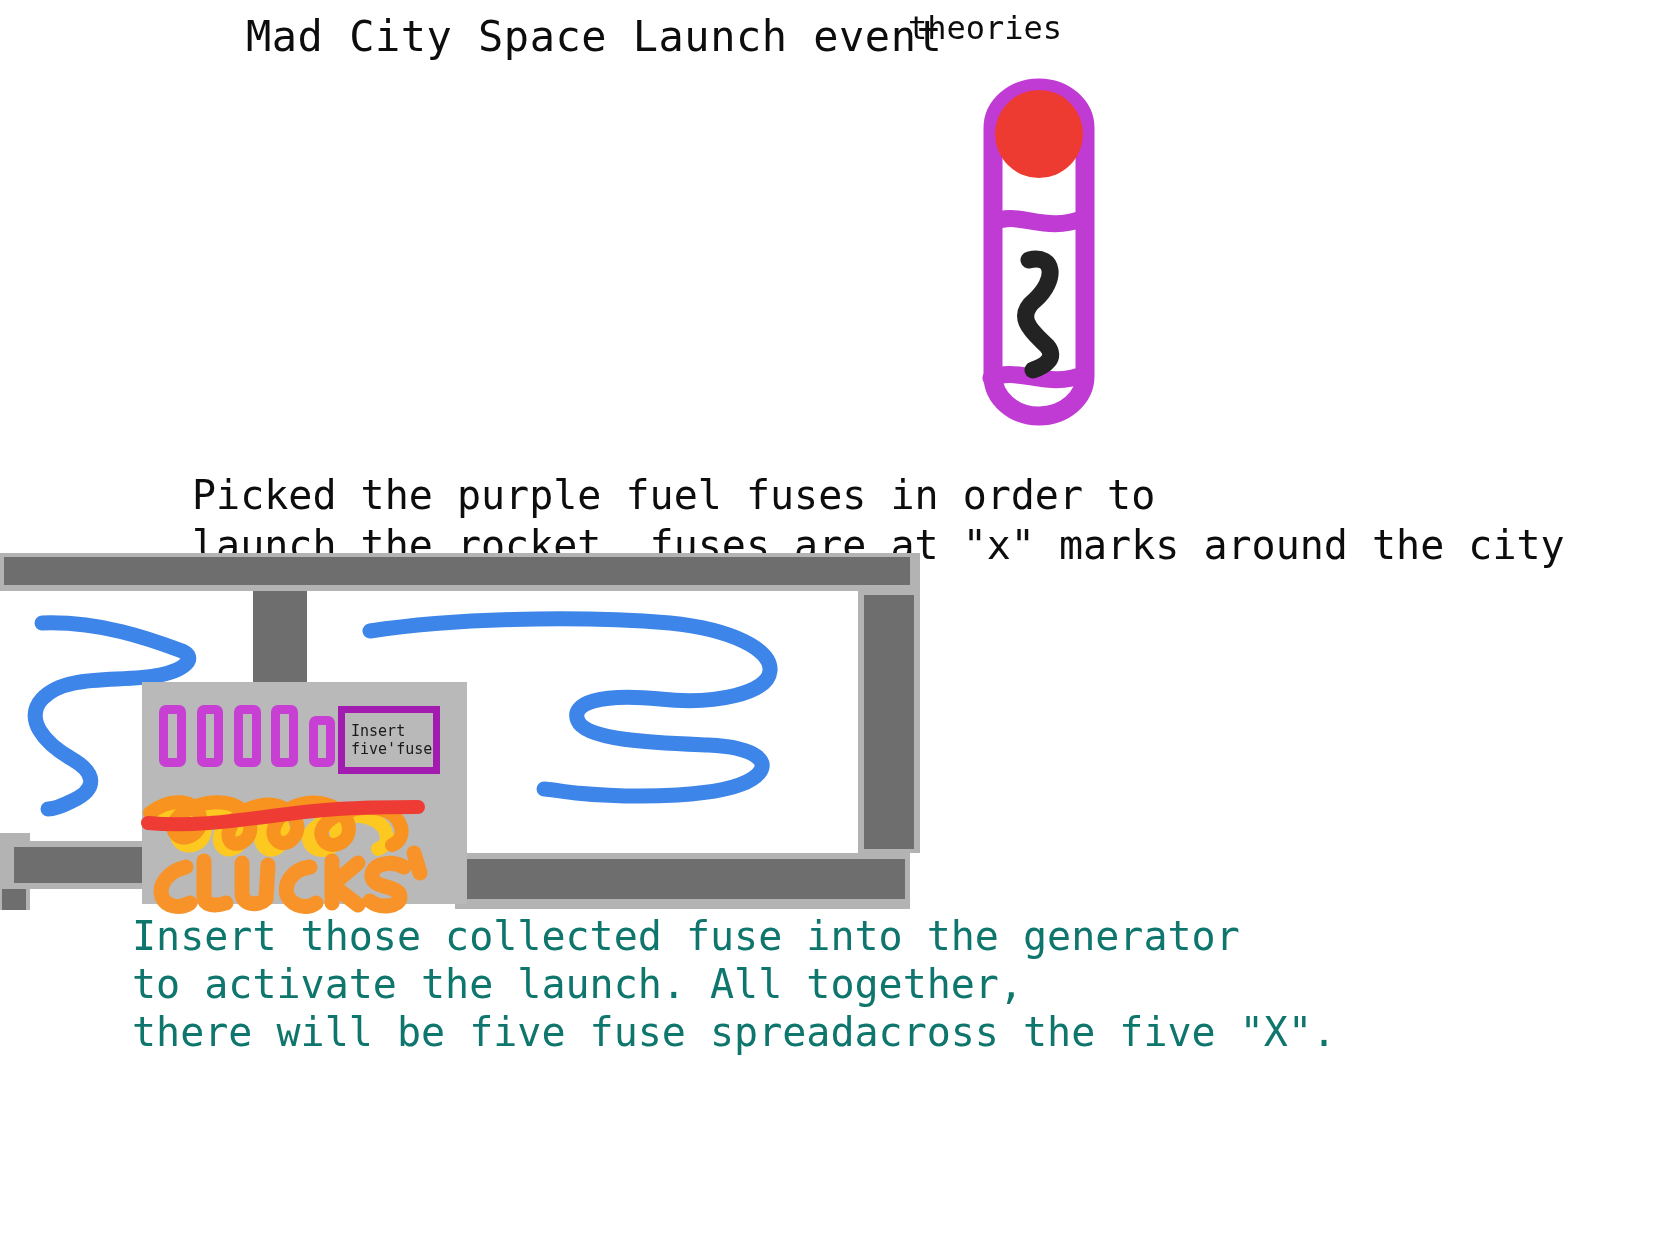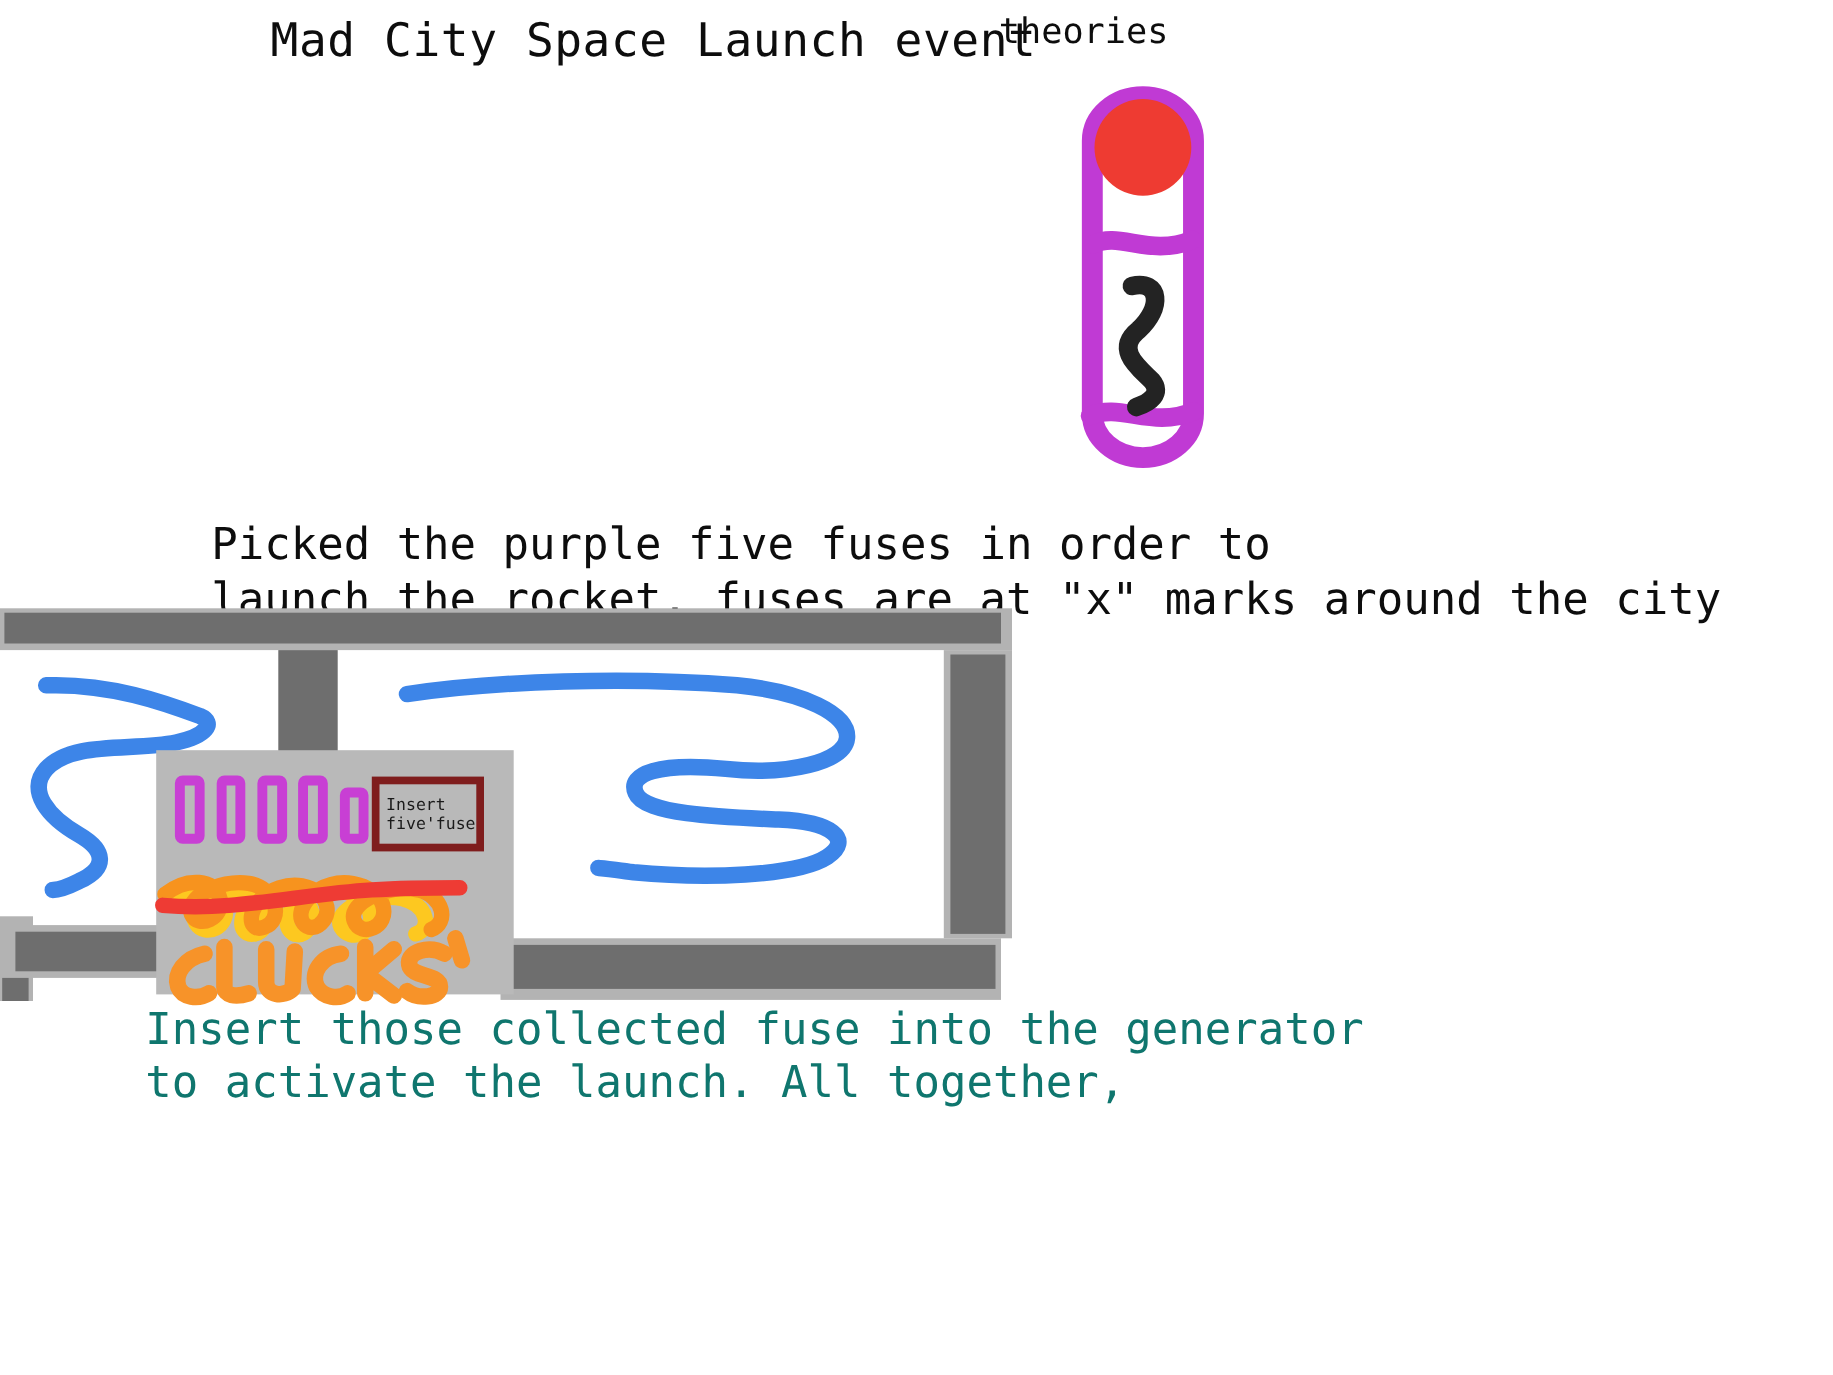--- a/index.html
+++ b/index.html
@@ -44,21 +44,21 @@
   }
   .slot{
     position:absolute;
     border:9px solid #c83fd4;
     border-radius:7px;
     background:#b9b9b9;
     box-sizing:border-box;
   }
   .insert-box{
     position:absolute;left:196px;top:24px;width:102px;height:68px;
-    border:7px solid #7f1d1d;
+    border:7px solid #a21caf;
     background:#b9b9b9;
     box-sizing:border-box;
     display:flex;align-items:center;justify-content:flex-start;
   }
   .insert-text{
     font-size:15px;line-height:18px;color:#1a1a1a;
     padding-left:6px;white-space:pre-line;
   }
   svg{display:block;overflow:visible;}
 </style>
@@ -79,21 +79,21 @@
 
       <path d="M11 144 C 35 132, 62 156, 101 140" fill="none" stroke="#c03ad4" stroke-width="17" stroke-linecap="round"></path>
 
       <path d="M8 300 C 36 288, 64 312, 102 296" fill="none" stroke="#c03ad4" stroke-width="17" stroke-linecap="round"></path>
 
       <path d="M46 182 C 72 176, 74 202, 52 222 C 30 240, 52 256, 64 268 C 74 280, 62 288, 50 292" fill="none" stroke="#232323" stroke-width="17" stroke-linecap="round" stroke-linejoin="round"></path>
     </svg>
   </div>
 
   <div class="para-mid">
-    <div>Picked the purple five fuses in order to</div>
+    <div>Picked the purple fuel fuses in order to</div>
     <div>launch the rocket, fuses are at "x" marks around the city</div>
   </div>
 
   <div class="building">
     <svg width="920" height="357" viewBox="0 0 920 357" aria-hidden="true">
 
       <rect x="0" y="0" width="920" height="38" fill="#b3b3b3"></rect>
 
       <rect x="4" y="4" width="906" height="28" fill="#6e6e6e"></rect>
 
@@ -162,15 +162,16 @@
         <path d="M262 80 C 248 72, 228 78, 230 90 C 232 102, 258 98, 258 110
                  C 258 120, 238 122, 228 114"></path>
         <path d="M272 66 L 278 86"></path>
       </g>
     </svg>
   </div>
 
   <div class="para-bottom">
     <div>Insert those collected fuse into the generator</div>
     <div>to activate the launch. All together,</div>
+    <div>there will be five fuse spreadacross the five "X".</div>
   </div>
 
 </div>
 
 </body></html>

